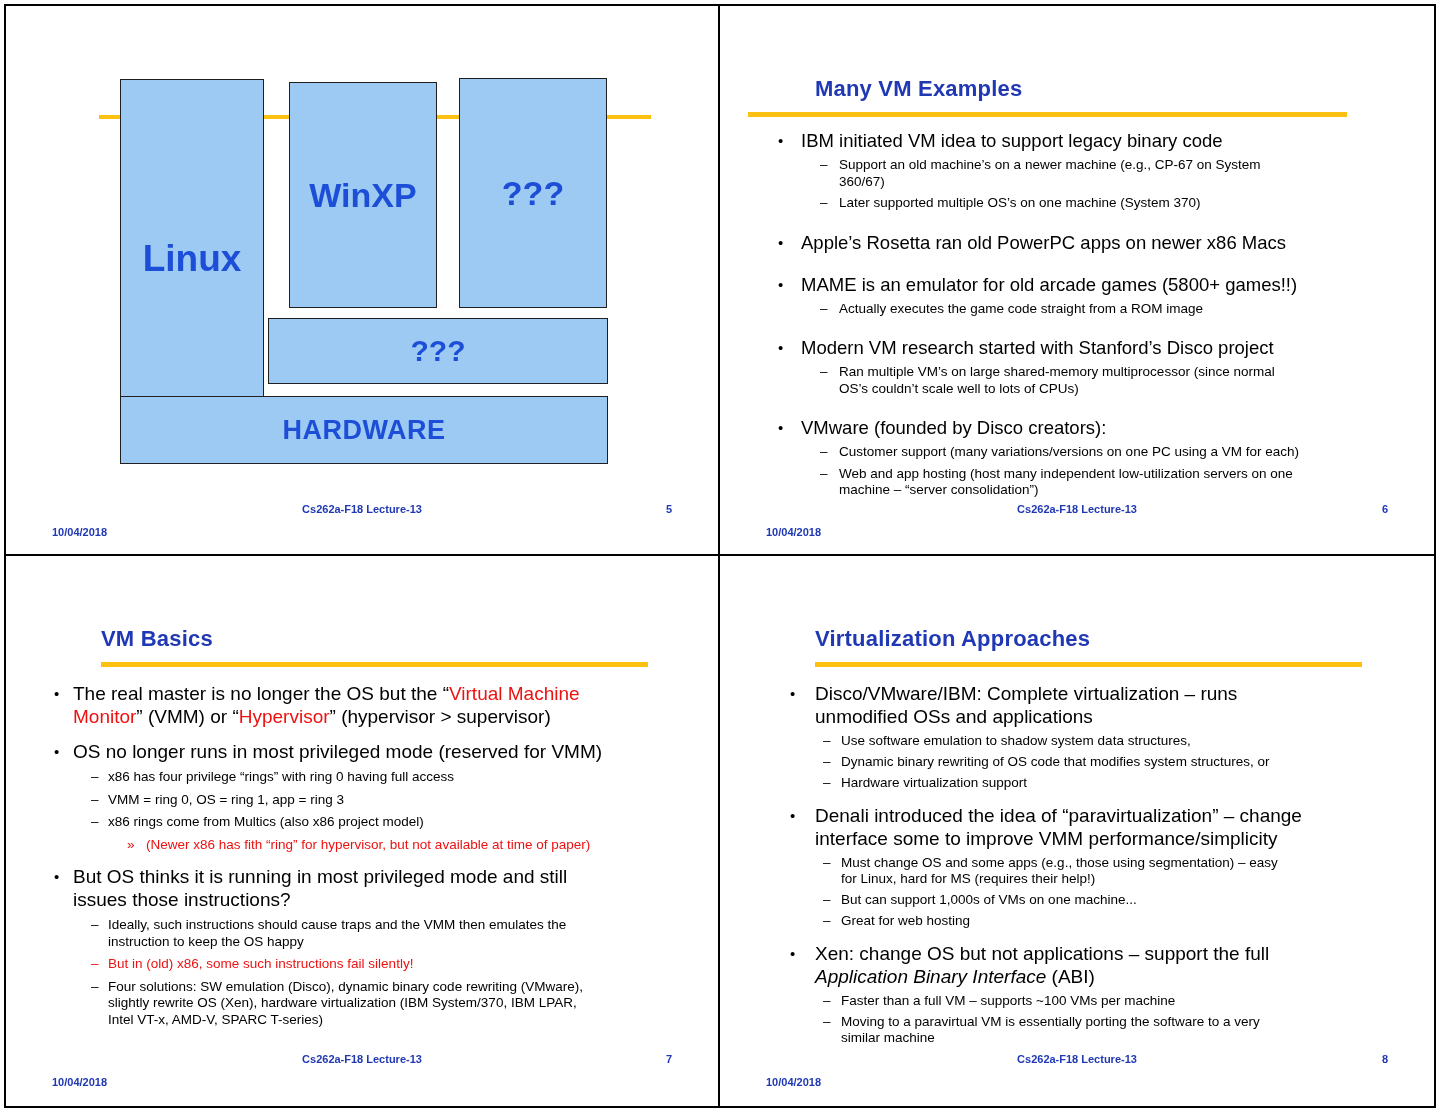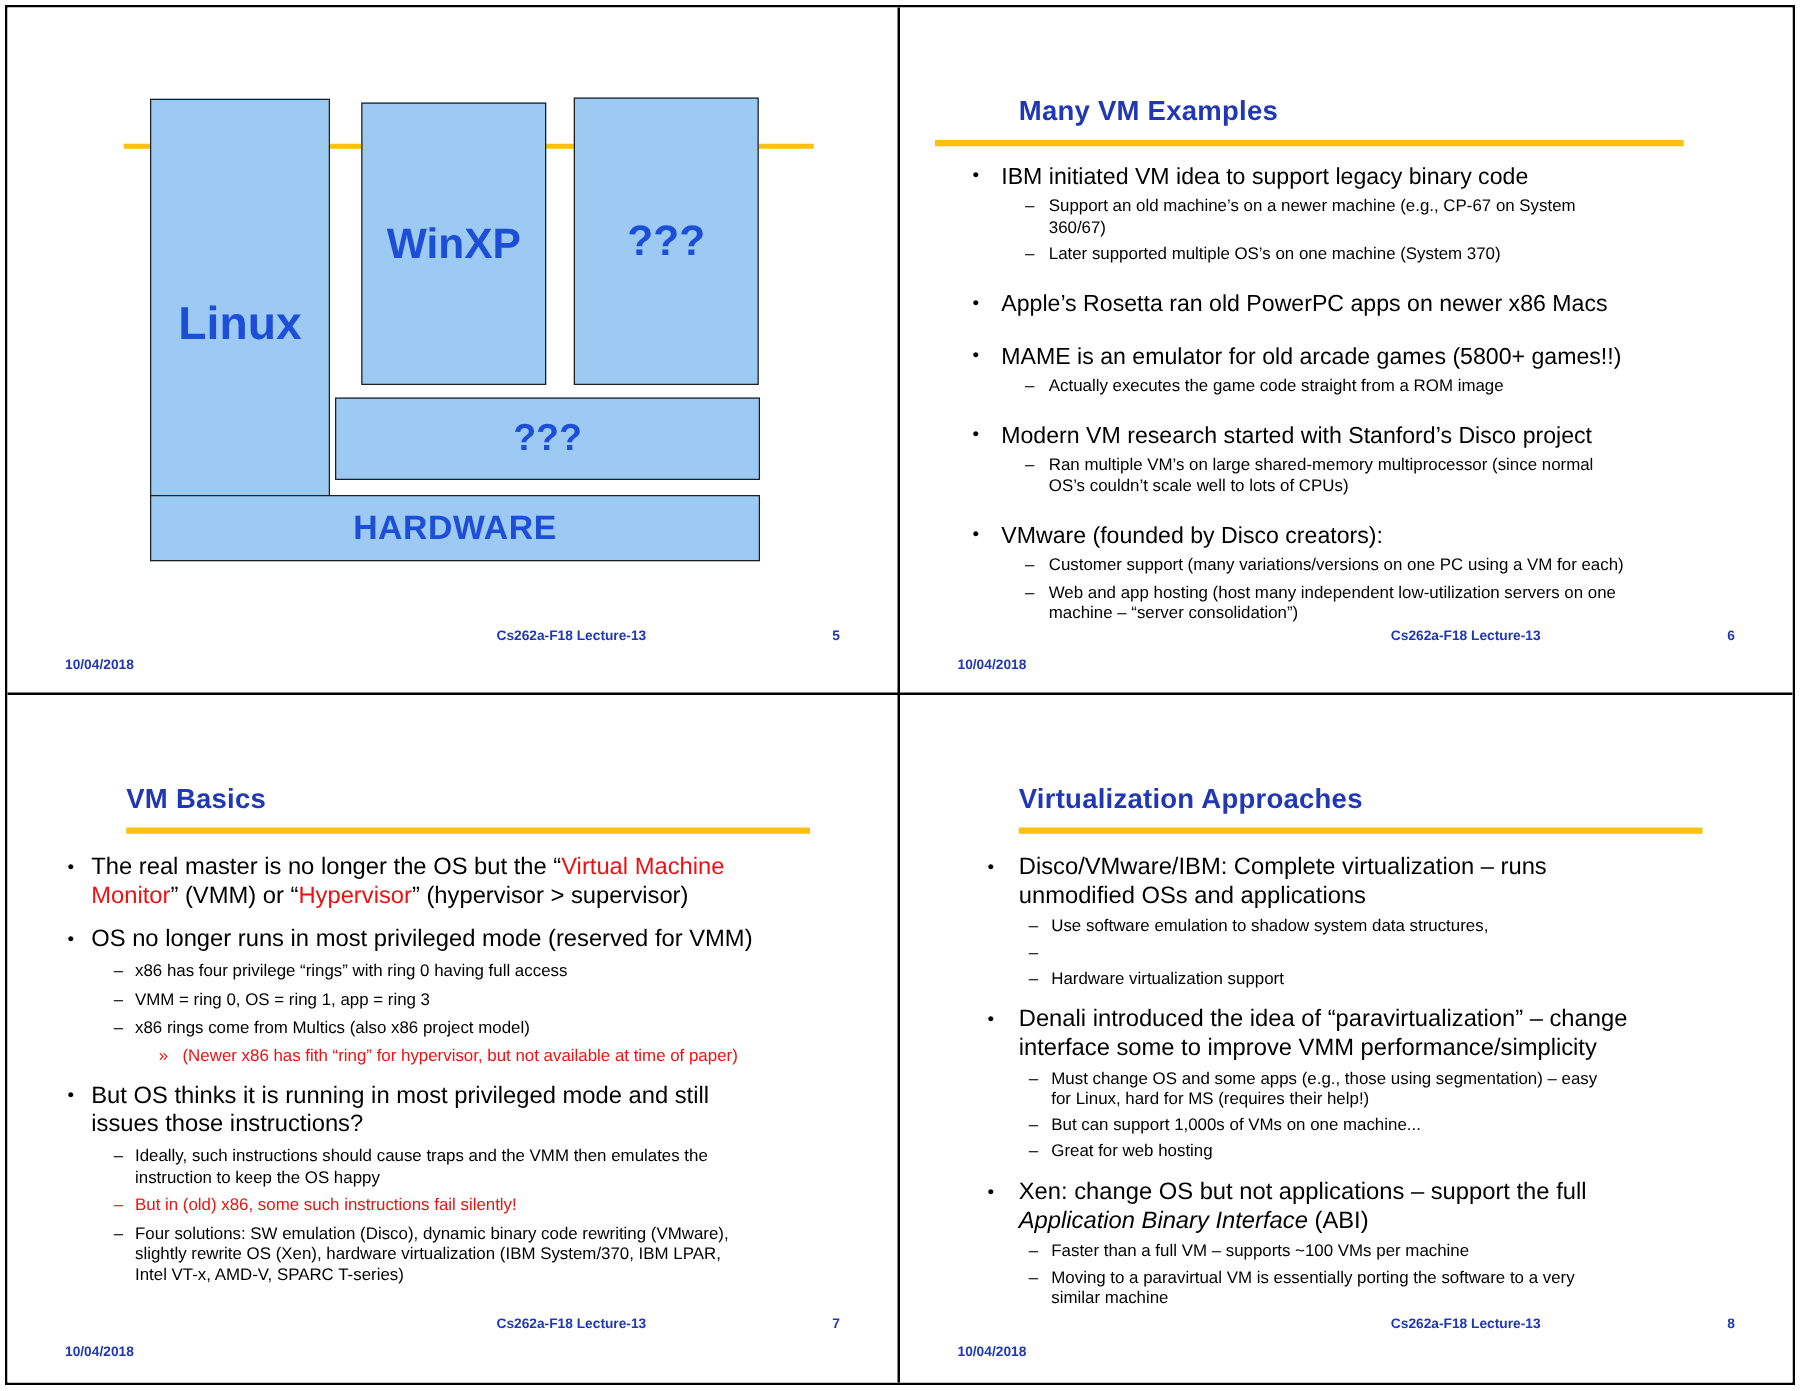--- a/index.html
+++ b/index.html
@@ -30,21 +30,21 @@
   .tl-line{position:absolute;left:93px;top:109px;width:552px;height:4px;background:var(--gold);z-index:0;}
   .dbox{
     position:absolute;background:var(--boxfill);border:1.5px solid var(--boxborder);
     box-sizing:border-box;display:flex;align-items:center;justify-content:center;
     font-weight:bold;color:#1d4ed8;z-index:1;
   }
   .box-linux{left:114px;top:73px;width:144px;height:359px;font-size:37px;}
   .box-winxp{left:283px;top:76px;width:148px;height:226px;font-size:34px;}
   .box-unknown{left:453px;top:72px;width:148px;height:230px;font-size:34px;}
   .box-vmm{left:262px;top:312px;width:340px;height:66px;font-size:30px;}
-  .box-hw{left:114px;top:390px;width:488px;height:53px;font-size:27px;letter-spacing:0.5px;}
+  .box-hw{left:114px;top:390px;width:488px;height:68px;font-size:27px;letter-spacing:0.5px;}
 
   
   .content{position:absolute;top:118px;left:0;right:30px;}
   .bullet{display:flex;align-items:flex-start;}
   .marker{flex-shrink:0;text-align:left;}
   .btext{white-space:pre-line;}
   .red{color:var(--red);}
   .italic{font-style:italic;}
 
   .b1{font-size:18.5px;line-height:23px;}
@@ -72,21 +72,21 @@
   .br .b1 .marker{width:25px;}
   .br .b2{margin-left:103px;margin-top:5px;line-height:16px;}
   .br .b2 .marker{width:18px;}
   .br .b1.gap{margin-top:13px;}
 
   .footer{
     position:absolute;left:46px;right:46px;top:497px;display:flex;
     font-size:11px;font-weight:bold;color:var(--blue);
   }
   .f-date{flex:1;text-align:left;margin-top:23px;}
-  .f-center{flex:2;text-align:right;}
+  .f-center{flex:2;text-align:center;}
   .f-page{flex:1;text-align:right;}
 </style>
 </head>
 <body>
 
 <div class="sheet">
 
   <div class="slide tl">
     <div class="tl-line"></div>
     <div class="dbox box-linux">Linux</div>
@@ -225,20 +225,21 @@
           <span class="marker">•</span>
           <span class="btext"><span>Disco/VMware/IBM: Complete virtualization – runs
 unmodified OSs and applications</span></span>
         </div>
         <div class="bullet b2">
           <span class="marker">–</span>
           <span class="btext"><span>Use software emulation to shadow system data structures,</span></span>
         </div>
         <div class="bullet b2">
           <span class="marker">–</span>
+          <span class="btext"><span>Dynamic binary rewriting of OS code that modifies system structures, or</span></span>
         </div>
         <div class="bullet b2">
           <span class="marker">–</span>
           <span class="btext"><span>Hardware virtualization support</span></span>
         </div>
         <div class="bullet b1 gap">
           <span class="marker">•</span>
           <span class="btext"><span>Denali introduced the idea of “paravirtualization” – change
 interface some to improve VMM performance/simplicity</span></span>
         </div>

